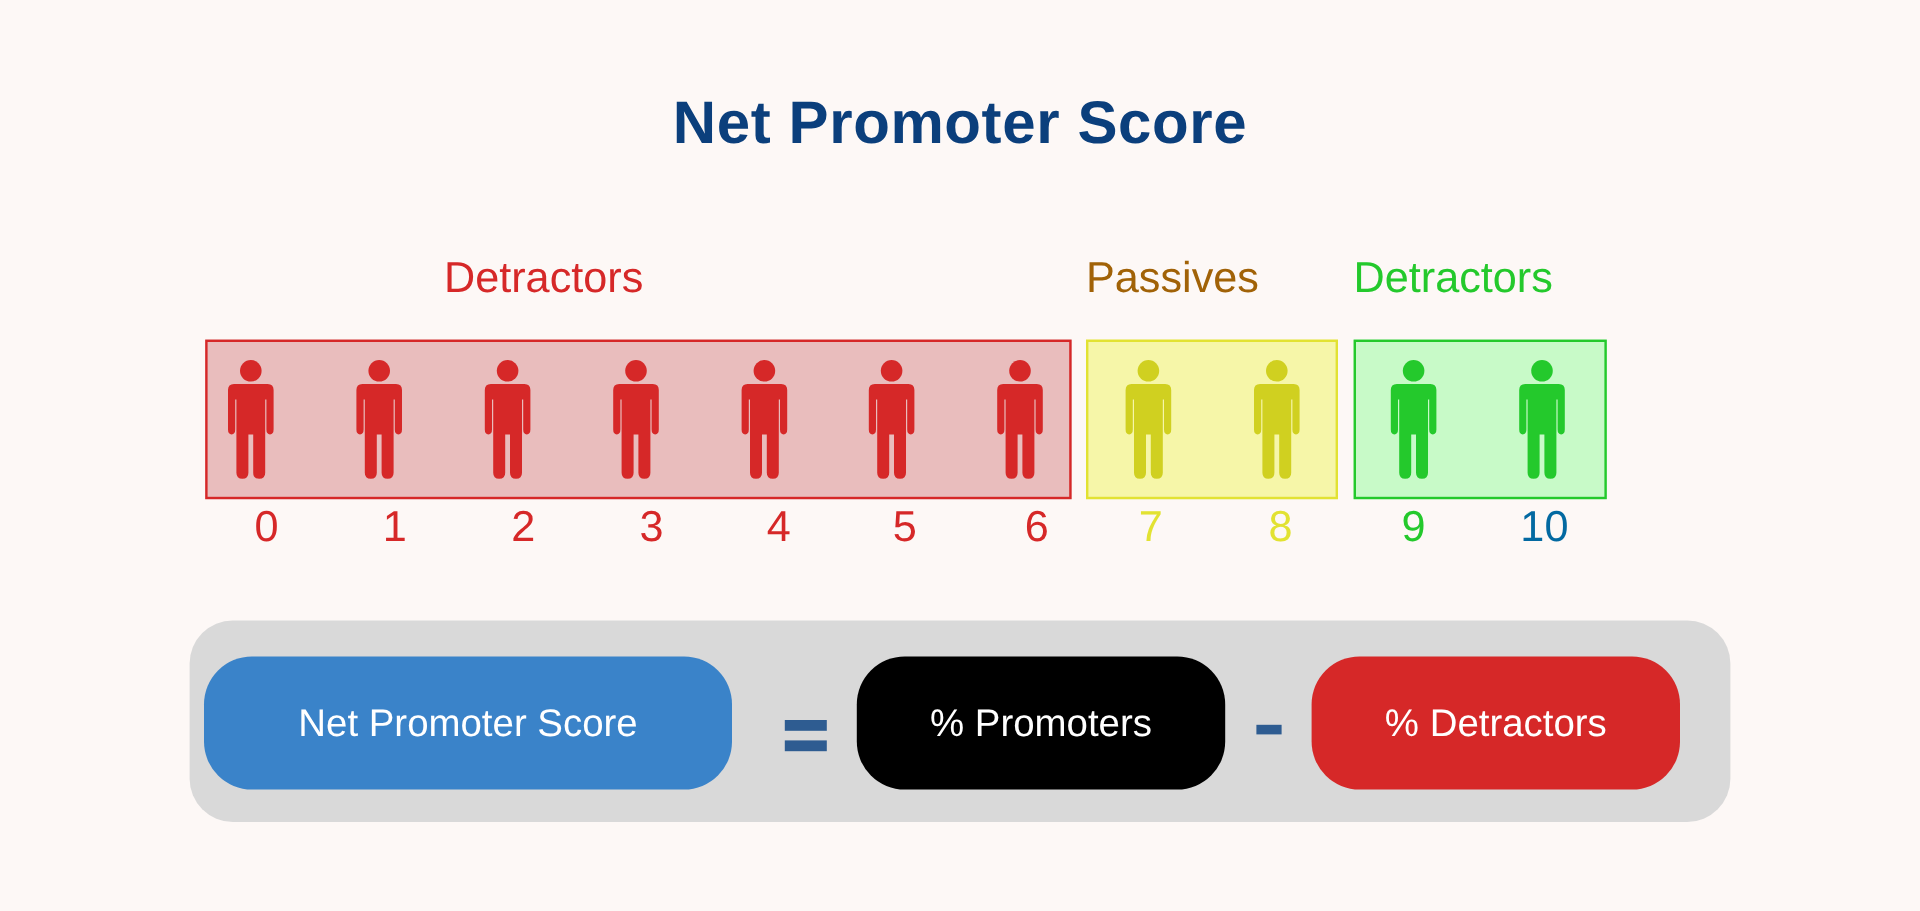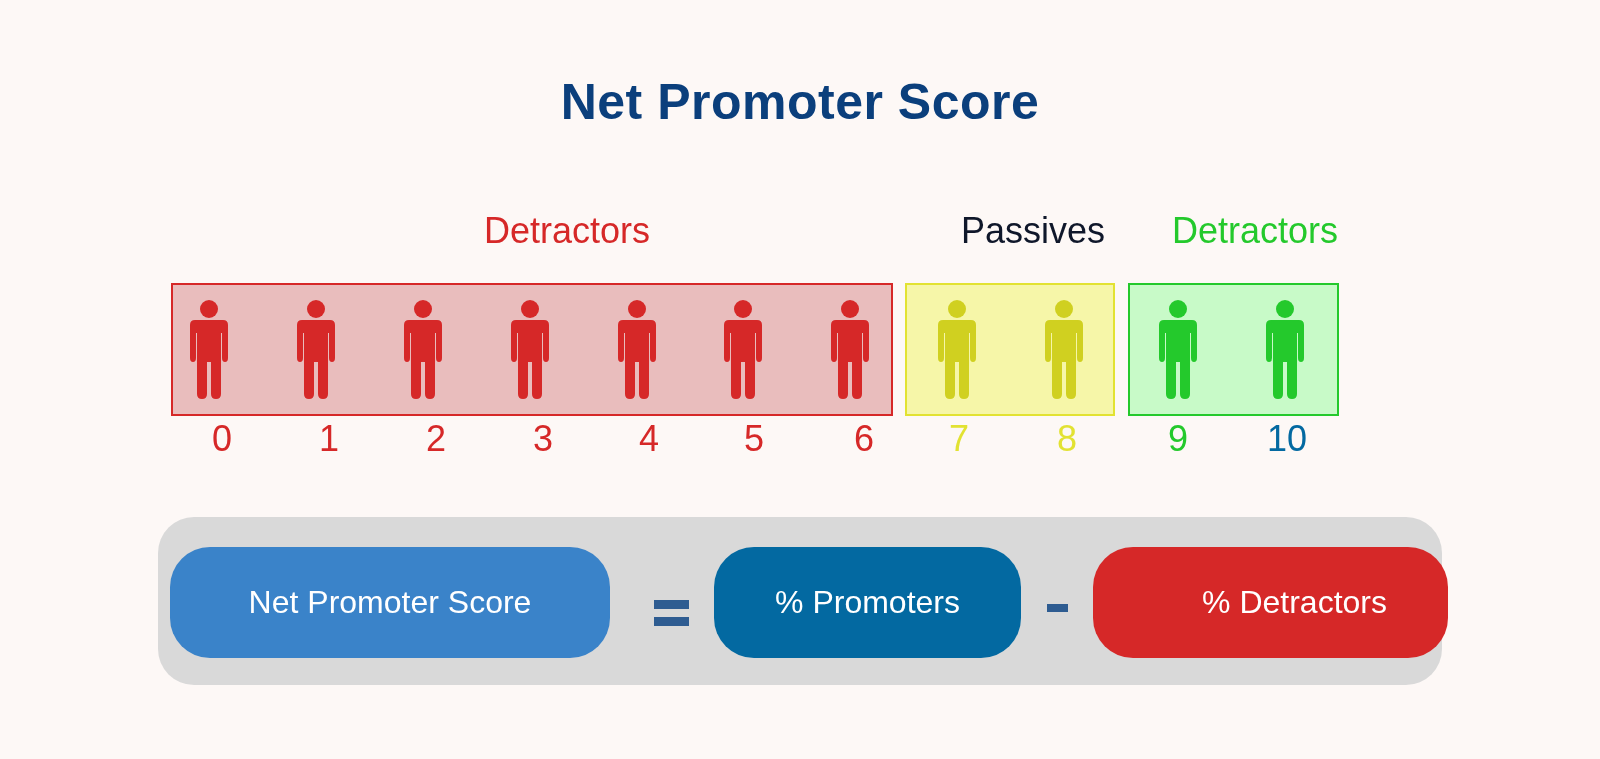--- a/index.html
+++ b/index.html
@@ -5,21 +5,21 @@
   html, body { margin: 0; padding: 0; }
   body {
     width: 1600px; height: 759px; background: #fdf8f6; position: relative; overflow: hidden;
     font-family: "Liberation Sans", "DejaVu Sans", sans-serif;
   }
   .title {
     position: absolute; left: 0; width: 1600px; top: 73px; text-align: center;
     font-size: 50px; font-weight: bold; color: #0b3f7c; letter-spacing: 0.5px;
   }
   .group-label {
-    position: absolute; top: 210px; font-size: 36px; text-align: right;
+    position: absolute; top: 210px; font-size: 36px; text-align: left;
   }
   .box {
     position: absolute; top: 283px; height: 133px; box-sizing: border-box; border: 2px solid;
   }
   .person {
     position: absolute; top: 300px; width: 40px; height: 100px;
   }
   .num {
     position: absolute; top: 418px; width: 60px; text-align: center; font-size: 36px;
   }
@@ -34,21 +34,21 @@
   .op {
     position: absolute; background: #2e5c91;
   }
 </style>
 </head>
 <body>
 
 <div class="title">Net Promoter Score</div>
 
 <div class="group-label" style="left:370px;width:280px;color:#d62828;">Detractors</div>
-<div class="group-label" style="left:905px;width:200px;color:#0f172a;">Passives</div>
+<div class="group-label" style="left:905px;width:200px;color:#a16207;">Passives</div>
 <div class="group-label" style="left:1128px;width:210px;color:#24c92c;">Detractors</div>
 
 <div class="box" style="left:171px;width:722px;background:#e9bdbd;border-color:#d62828;"></div>
 <div class="box" style="left:905px;width:210px;background:#f6f6a8;border-color:#e2e232;"></div>
 <div class="box" style="left:1128px;width:211px;background:#c8fac8;border-color:#24c92c;"></div>
 
 <svg width="0" height="0" style="position:absolute">
   <defs>
     <symbol id="person" viewBox="0 0 40 100">
       <circle cx="20" cy="9" r="9"></circle>
@@ -105,17 +105,17 @@
 
 <div class="formula"></div>
 
 <div class="pill" style="left:170px;width:440px;background:#3a83c9;">Net Promoter Score</div>
 
 <div>
   <div class="op" style="left:654px;top:600px;width:35px;height:9px;"></div>
   <div class="op" style="left:654px;top:617px;width:35px;height:9px;"></div>
 </div>
 
-<div class="pill" style="left:714px;width:307px;background:#0369a1;">% Promoters</div>
+<div class="pill" style="left:714px;width:307px;background:#000000;">% Promoters</div>
 
 <div class="op" style="left:1047px;top:604px;width:21px;height:8px;"></div>
 
-<div class="pill" style="left:1093px;width:307px;background:#d62828;padding-left:48px;">% Detractors</div>
+<div class="pill" style="left:1093px;width:307px;background:#d62828;">% Detractors</div>
 
 </body></html>

